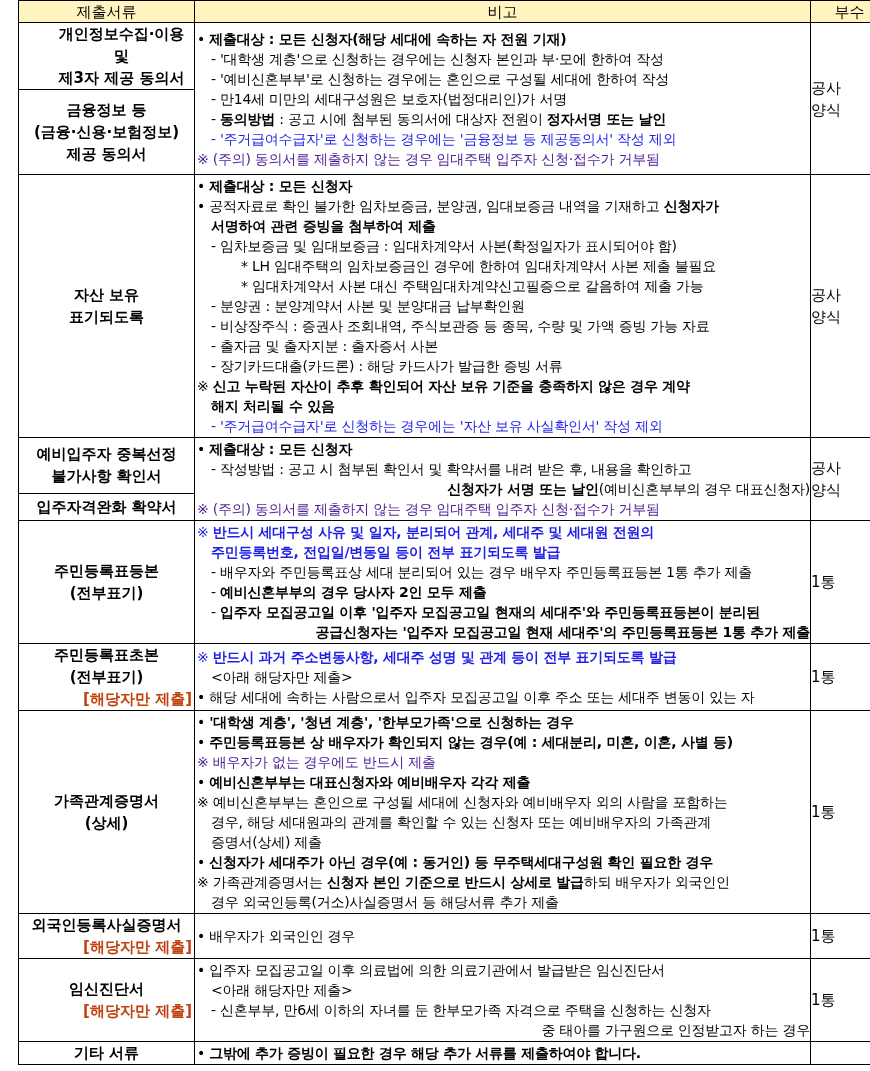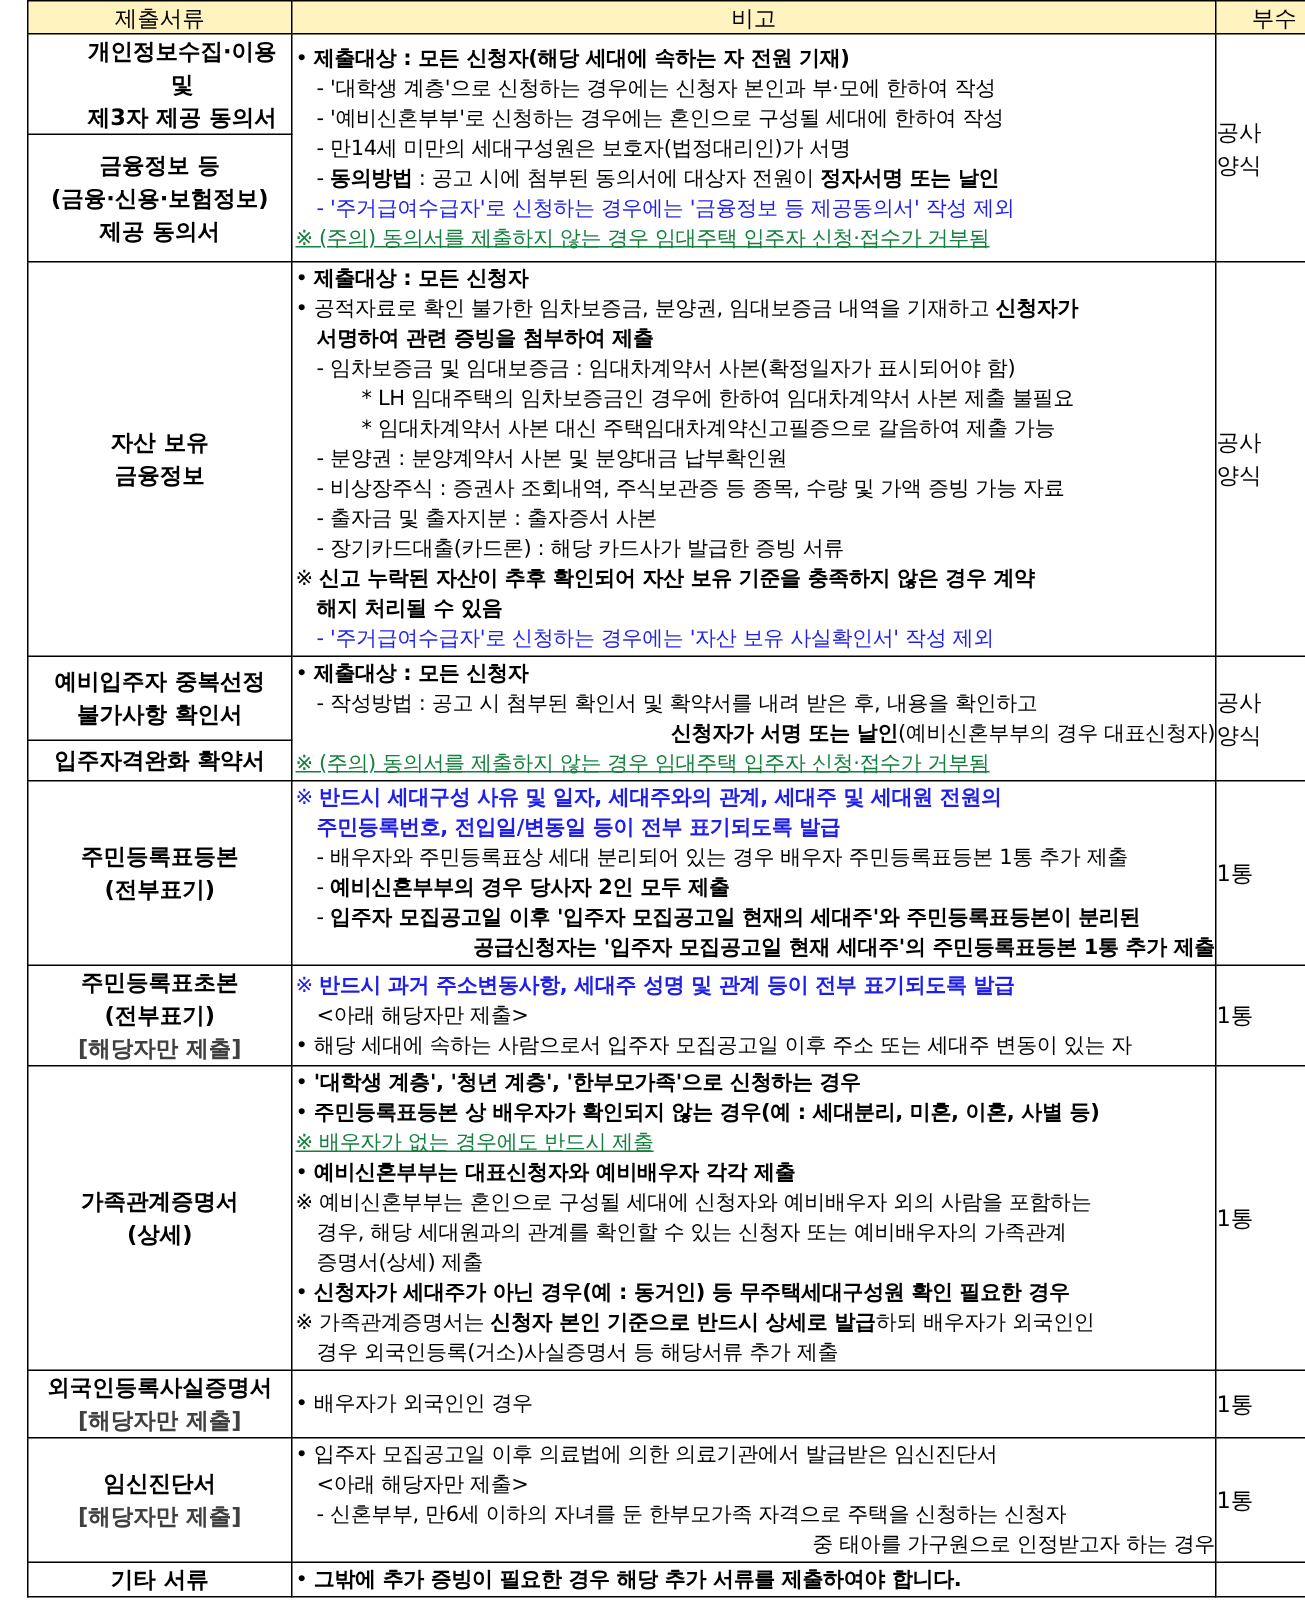--- a/index.html
+++ b/index.html
@@ -21,22 +21,22 @@
     text-align: center; font-weight: bold; font-size: 15px; line-height: 22px; padding: 0 2px;
   }
   td.note { padding: 1px 0 1px 2px; font-size: 14px; }
   td.count { font-size: 15px; line-height: 22px; }
   .ln { white-space: nowrap; letter-spacing: -0.25px; height: 20px; }
   .ind1 { padding-left: 14px; }
   .ind2 { padding-left: 28px; text-align: right; }
   .ind3 { padding-left: 44px; }
   .b { font-weight: bold; }
   .blue { color: #1f1fe8; }
-  .red { color: #15803d; text-decoration: underline; }
-  .sub { color: #404040; }
+  .red { color: #4c1d95; }
+  .sub { color: #c2410c; text-align: right; }
   col.c1 { width: 176px; }
   col.c2 { width: 616px; }
   col.c3 { width: 78px; }
 </style>
 </head>
 <body>
 
 <table class="docs">
   <colgroup>
       <col class="c1">
@@ -73,21 +73,21 @@
       <tr>
         <td class="doc" style="height: 85px; margin-left: 29px;">
           <div>금융정보 등</div>
           <div>(금융·신용·보험정보)</div>
           <div>제공 동의서</div>
         </td>
       </tr>
       <tr>
         <td class="doc">
           <div>자산 보유</div>
-          <div>금융정보</div>
+          <div>표기되도록</div>
         </td>
         <td class="note">
           <div class="ln"><span>• </span><span class="b">제출대상 : 모든 신청자</span></div>
           <div class="ln"><span>• </span><span>공적자료로 확인 불가한 임차보증금, 분양권, 임대보증금 내역을 기재하고 </span><span class="b">신청자가</span></div>
           <div class="ln ind1"><span class="b">서명하여 관련 증빙을 첨부하여 제출</span></div>
           <div class="ln ind1"><span>- </span><span>임차보증금 및 임대보증금 : 임대차계약서 사본(확정일자가 표시되어야 함)</span></div>
           <div class="ln ind3"><span>* </span><span>LH 임대주택의 임차보증금인 경우에 한하여 임대차계약서 사본 제출 불필요</span></div>
           <div class="ln ind3"><span>* </span><span>임대차계약서 사본 대신 주택임대차계약신고필증으로 갈음하여 제출 가능</span></div>
           <div class="ln ind1"><span>- </span><span>분양권 : 분양계약서 사본 및 분양대금 납부확인원</span></div>
           <div class="ln ind1"><span>- </span><span>비상장주식 : 증권사 조회내역, 주식보관증 등 종목, 수량 및 가액 증빙 가능 자료</span></div>
@@ -122,21 +122,21 @@
         <td class="doc" style="height: 27px;">
           <div>입주자격완화 확약서</div>
         </td>
       </tr>
       <tr>
         <td class="doc">
           <div>주민등록표등본</div>
           <div>(전부표기)</div>
         </td>
         <td class="note">
-          <div class="ln blue"><span>※ </span><span class="b">반드시 세대구성 사유 및 일자, 세대주와의 관계, 세대주 및 세대원 전원의</span></div>
+          <div class="ln blue"><span>※ </span><span class="b">반드시 세대구성 사유 및 일자, 분리되어 관계, 세대주 및 세대원 전원의</span></div>
           <div class="ln ind1 blue"><span class="b">주민등록번호, 전입일/변동일 등이 전부 표기되도록 발급</span></div>
           <div class="ln ind1"><span>- </span><span>배우자와 주민등록표상 세대 분리되어 있는 경우 배우자 주민등록표등본 1통 추가 제출</span></div>
           <div class="ln ind1"><span>- </span><span class="b">예비신혼부부의 경우 당사자 2인 모두 제출</span></div>
           <div class="ln ind1"><span>- </span><span class="b">입주자 모집공고일 이후 '입주자 모집공고일 현재의 세대주'와 주민등록표등본이 분리된</span></div>
           <div class="ln ind2"><span class="b">공급신청자는 '입주자 모집공고일 현재 세대주'의 주민등록표등본 1통 추가 제출</span></div>
         </td>
         <td class="count">
           <div>1통</div>
         </td>
       </tr>

